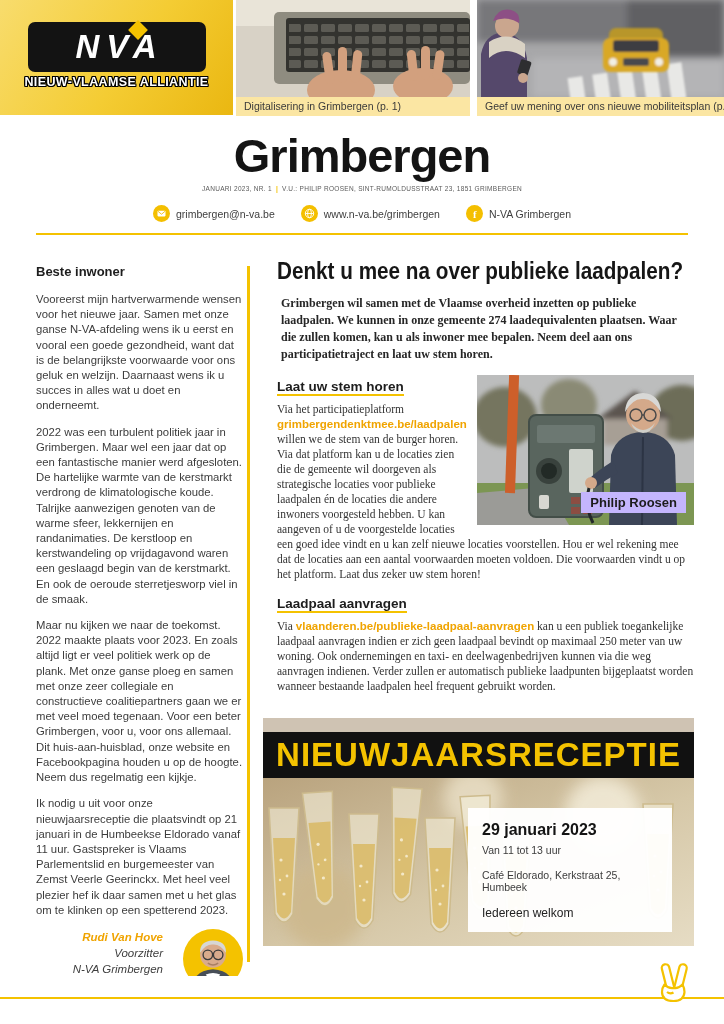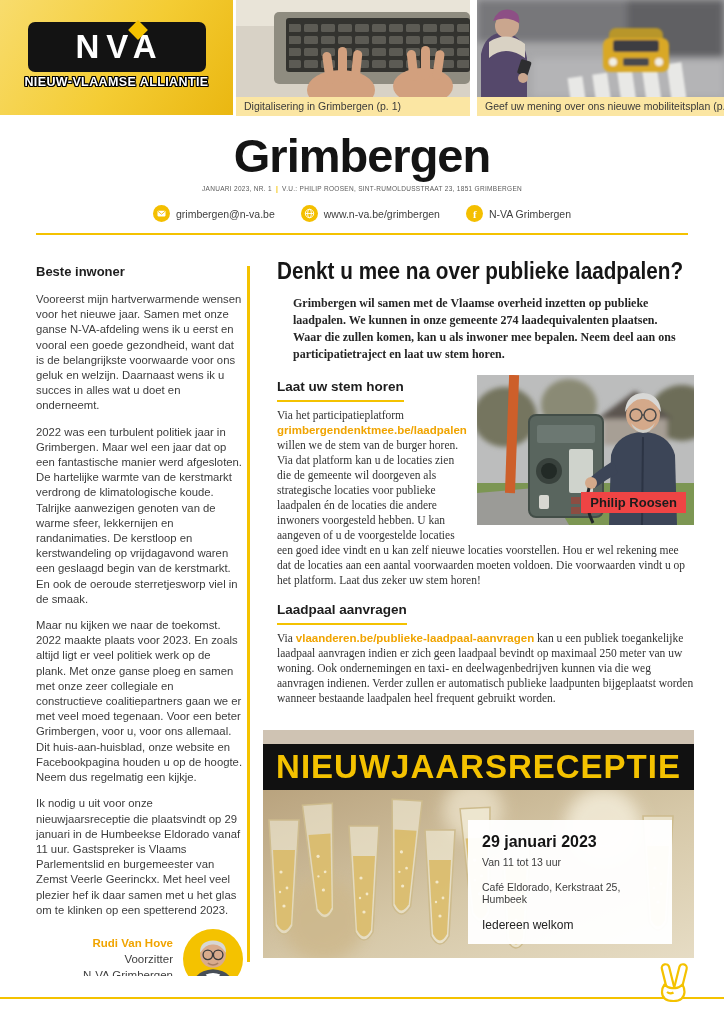--- a/index.html
+++ b/index.html
@@ -3,21 +3,21 @@
 <meta charset="utf-8">
 <style>
   html,body{margin:0;padding:0;background:#fff;}
   .page{position:relative;width:724px;height:1024px;background:#fff;overflow:hidden;
         font-family:"Liberation Sans",sans-serif;color:#3c3c3c;}
 
   
   .logo-block{position:absolute;left:0;top:0;width:233px;height:115px;
      background:linear-gradient(125deg,#f8dc6d 0%,#f4cc33 55%,#eab711 100%);}
   .nva-box{position:relative;width:178px;height:50px;background:#131313;border-radius:7px;
-     margin:22px auto 0;display:flex;align-items:center;justify-content:center;}
+     margin:22px auto 0;display:flex;align-items:center;justify-content:center;font-style:italic;}
   .nva-letters{color:#fff;font-weight:bold;font-size:33px;letter-spacing:7px;padding-left:6px;}
   .nva-diamond{position:absolute;left:103px;top:1px;width:14px;height:14px;background:#f4c200;
      transform:rotate(45deg);}
   .nva-sub{margin-top:3px;text-align:center;font-weight:bold;font-size:12.5px;color:#fff;letter-spacing:.4px;
      text-shadow:-1px 0 #000,1px 0 #000,0 -1px #000,0 1px #000,-1px -1px #000,1px 1px #000,1px -1px #000,-1px 1px #000;}
   .photo1{position:absolute;left:236px;top:0;width:234px;height:97px;overflow:hidden;}
   .photo2{position:absolute;left:477px;top:0;width:247px;height:97px;overflow:hidden;}
   .banner{position:absolute;height:19px;background:#fbe6a3;font-size:10.5px;line-height:19px;
      color:#3a3a3a;padding-left:8px;box-sizing:border-box;top:97px;white-space:nowrap;overflow:hidden;}
   .banner1{left:236px;width:234px;}
@@ -30,36 +30,36 @@
   .issue-sep{color:#f4c200;font-weight:bold;margin:0 4px;}
   .contacts{display:flex;justify-content:center;gap:26px;margin-top:13px;align-items:center;}
   .contact{display:flex;align-items:center;gap:6px;font-size:10.5px;color:#3e3e3e;}
   .rule{margin:11px 36px 0;border:none;border-top:2.5px solid #f4c200;}
 
   
   .left-col{position:absolute;left:36px;top:264px;width:207px;height:712px;overflow:hidden;}
   .left-col h3{font-size:13px;color:#1d1d1d;margin:0 0 13px;}
   .left-col p{font-size:11.3px;line-height:15.2px;margin:0 0 11px;}
   .v-divider{position:absolute;left:247px;top:266px;width:2.5px;height:696px;background:#f4c200;}
-  .signature{display:flex;justify-content:flex-end;align-items:center;gap:10px;margin-top:10px;}
+  .signature{display:flex;justify-content:flex-end;align-items:flex-start;gap:20px;margin-top:10px;font-style:italic;}
   .sig-text{text-align:right;font-size:11.5px;line-height:16px;color:#3e3e3e;}
   .sig-name{color:#f0a400;font-weight:bold;}
   .avatar{width:60px;height:60px;flex:0 0 60px;}
 
   .right-col{position:absolute;left:277px;top:258px;width:417px;}
   .art-title{font-size:23px;font-weight:bold;color:#161616;white-space:nowrap;
      transform:scaleX(.9);transform-origin:left;margin:0 0 10px;}
   .intro{font-family:"Liberation Serif",serif;font-weight:bold;font-size:12px;line-height:17px;
-     color:#262626;margin:0 16px 12px;}
+     color:#262626;margin:0 4px 12px;}
   .sec-head{display:inline-block;font-size:13.5px;font-weight:bold;color:#1d1d1d;
-     border-bottom:2.5px solid #f4c200;padding-bottom:6px;margin:4px 0 6px;}
+     border-bottom:2.5px solid #f4c200;padding-bottom:0;margin:4px 0 6px;}
   .body-serif{font-family:"Liberation Serif",serif;font-size:11.5px;line-height:15px;color:#333;margin:0 0 10px;}
   .ylink{font-family:"Liberation Sans",sans-serif;font-weight:bold;color:#f0a400;text-decoration:none;}
   .philip-fig{float:right;width:217px;height:150px;margin:2px 0 8px 10px;position:relative;}
-  .philip-cap{position:absolute;right:8px;bottom:12px;background:#ef4444;color:#1c1c1c;
+  .philip-cap{position:absolute;right:8px;bottom:12px;background:#c4b5fd;color:#1c1c1c;
      font-weight:bold;font-size:13px;padding:3px 9px;}
   .clear{clear:both;}
 
   
   .event{margin:24px 0 0 -14px;width:calc(100% + 14px);border-radius:28px;}
   .event-topstrip{height:14px;background:#cfc3b3;}
   .event-banner{height:46px;background:#111;display:flex;align-items:center;justify-content:center;}
   .event-banner span{color:#f4c200;font-weight:bold;font-size:33px;letter-spacing:1px;}
   .event-photo{position:relative;height:168px;overflow:hidden;}
   .event-card{position:absolute;right:22px;top:30px;width:176px;background:rgba(255,255,255,.96);
@@ -189,21 +189,21 @@
       </div>
     </div>
     <hr class="rule">
   </div>
 
   <aside class="left-col">
     <h3>Beste inwoner</h3>
     <p>Vooreerst mijn hartverwarmende wensen voor het nieuwe jaar. Samen met onze ganse N-VA-afdeling wens ik u eerst en vooral een goede gezondheid, want dat is de belangrijkste voorwaarde voor ons geluk en welzijn. Daarnaast wens ik u succes in alles wat u doet en onderneemt.</p>
     <p>2022 was een turbulent politiek jaar in Grimbergen. Maar wel een jaar dat op een fantastische manier werd afgesloten. De hartelijke warmte van de kerstmarkt verdrong de klimatologische koude. Talrijke aanwezigen genoten van de warme sfeer, lekkernijen en randanimaties. De kerstloop en kerstwandeling op vrijdagavond waren een geslaagd begin van de kerstmarkt. En ook de oeroude sterretjesworp viel in de smaak.</p>
     <p>Maar nu kijken we naar de toekomst. 2022 maakte plaats voor 2023. En zoals altijd ligt er veel politiek werk op de plank. Met onze ganse ploeg en samen met onze zeer collegiale en constructieve coalitiepartners gaan we er met veel moed tegenaan. Voor een beter Grimbergen, voor u, voor ons allemaal. Dit huis-aan-huisblad, onze website en Facebookpagina houden u op de hoogte. Neem dus regelmatig een kijkje.</p>
-    <p>Ik nodig u uit voor onze nieuwjaarsreceptie die plaatsvindt op 29 januari in de Humbeekse Eldorado vanaf 11 uur. Gastspreker is Vlaams Parlementslid en burgemeester van Zemst Veerle Geerinckx. Met heel veel plezier hef ik daar samen met u het glas om te klinken op een spetterend 2023.</p>
+    <p>Ik nodig u uit voor onze nieuwjaarsreceptie die plaatsvindt op 21 januari in de Humbeekse Eldorado vanaf 11 uur. Gastspreker is Vlaams Parlementslid en burgemeester van Zemst Veerle Geerinckx. Met heel veel plezier hef ik daar samen met u het glas om te klinken op een spetterend 2023.</p>
     <div class="signature">
       <div class="sig-text">
         <div class="sig-name">Rudi Van Hove</div>
         <div>Voorzitter</div>
         <div>N-VA Grimbergen</div>
       </div>
       <svg class="avatar" viewBox="0 0 58 58">
         <circle cx="29" cy="29" r="29" fill="#f4c200"></circle>
         <path d="M8 58 Q10 40 29 39 Q48 40 50 58 Z" fill="#474e57"></path>
         <path d="M22 44 L29 54 L36 44 Q29 41 22 44 Z" fill="#fff"></path>

